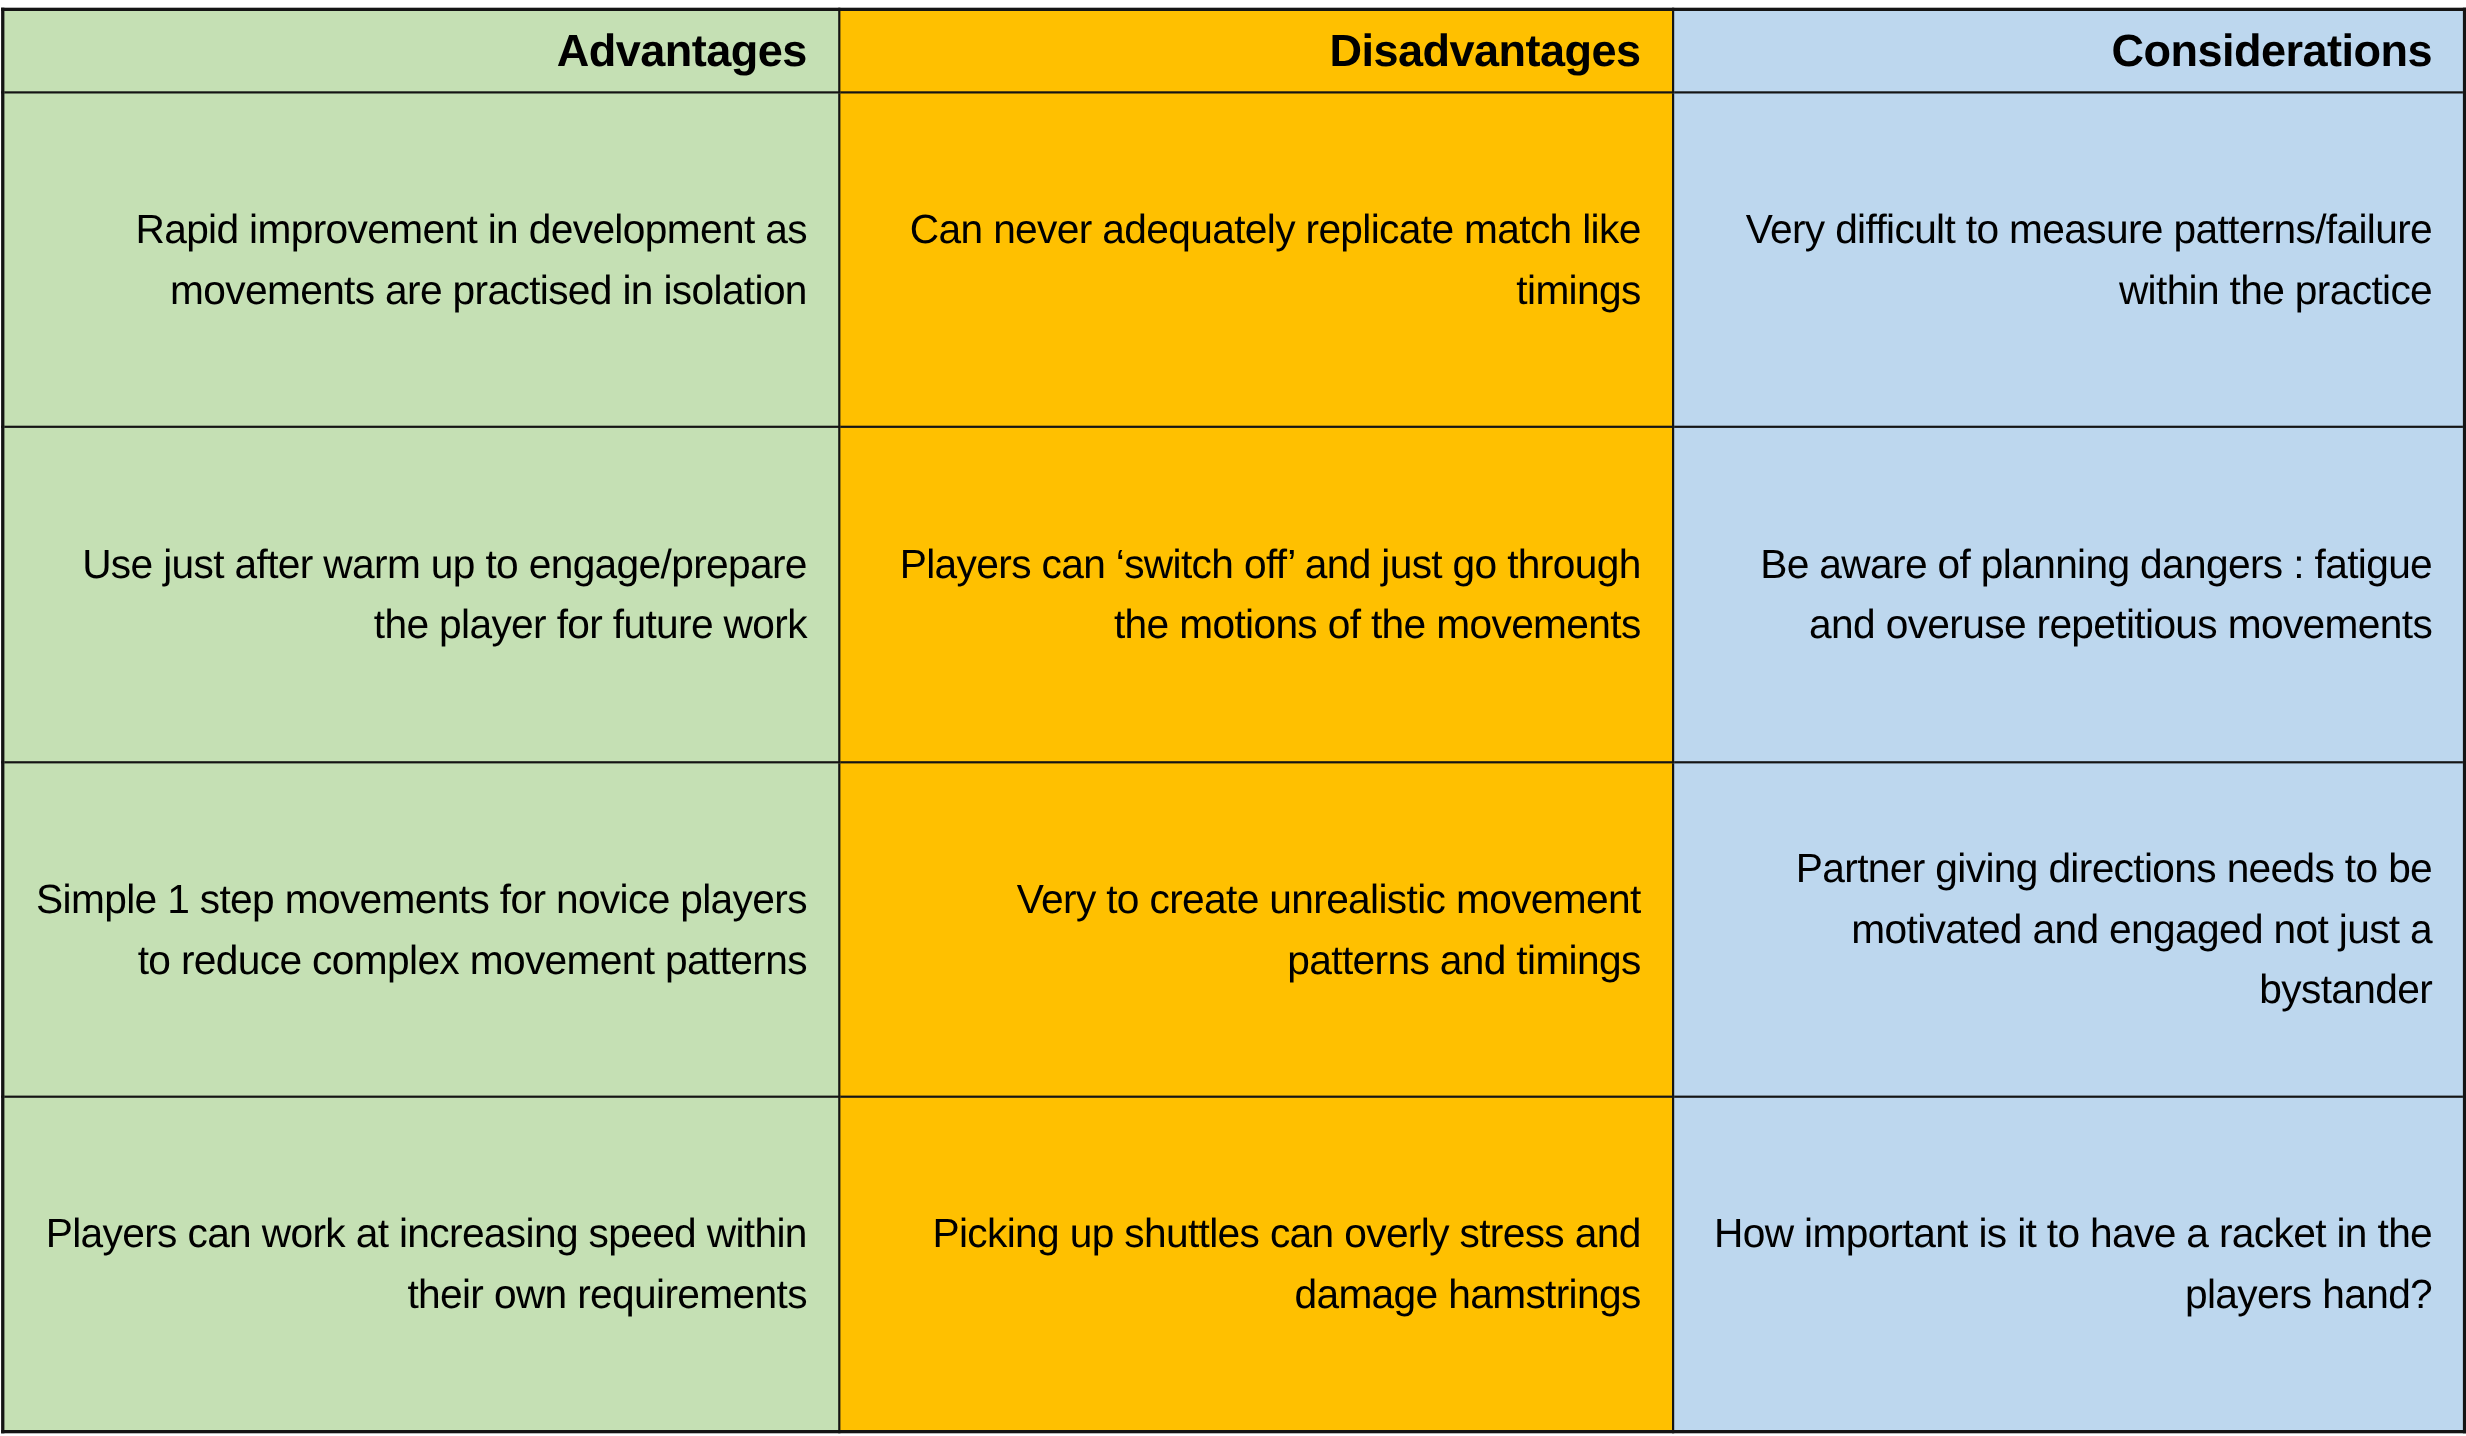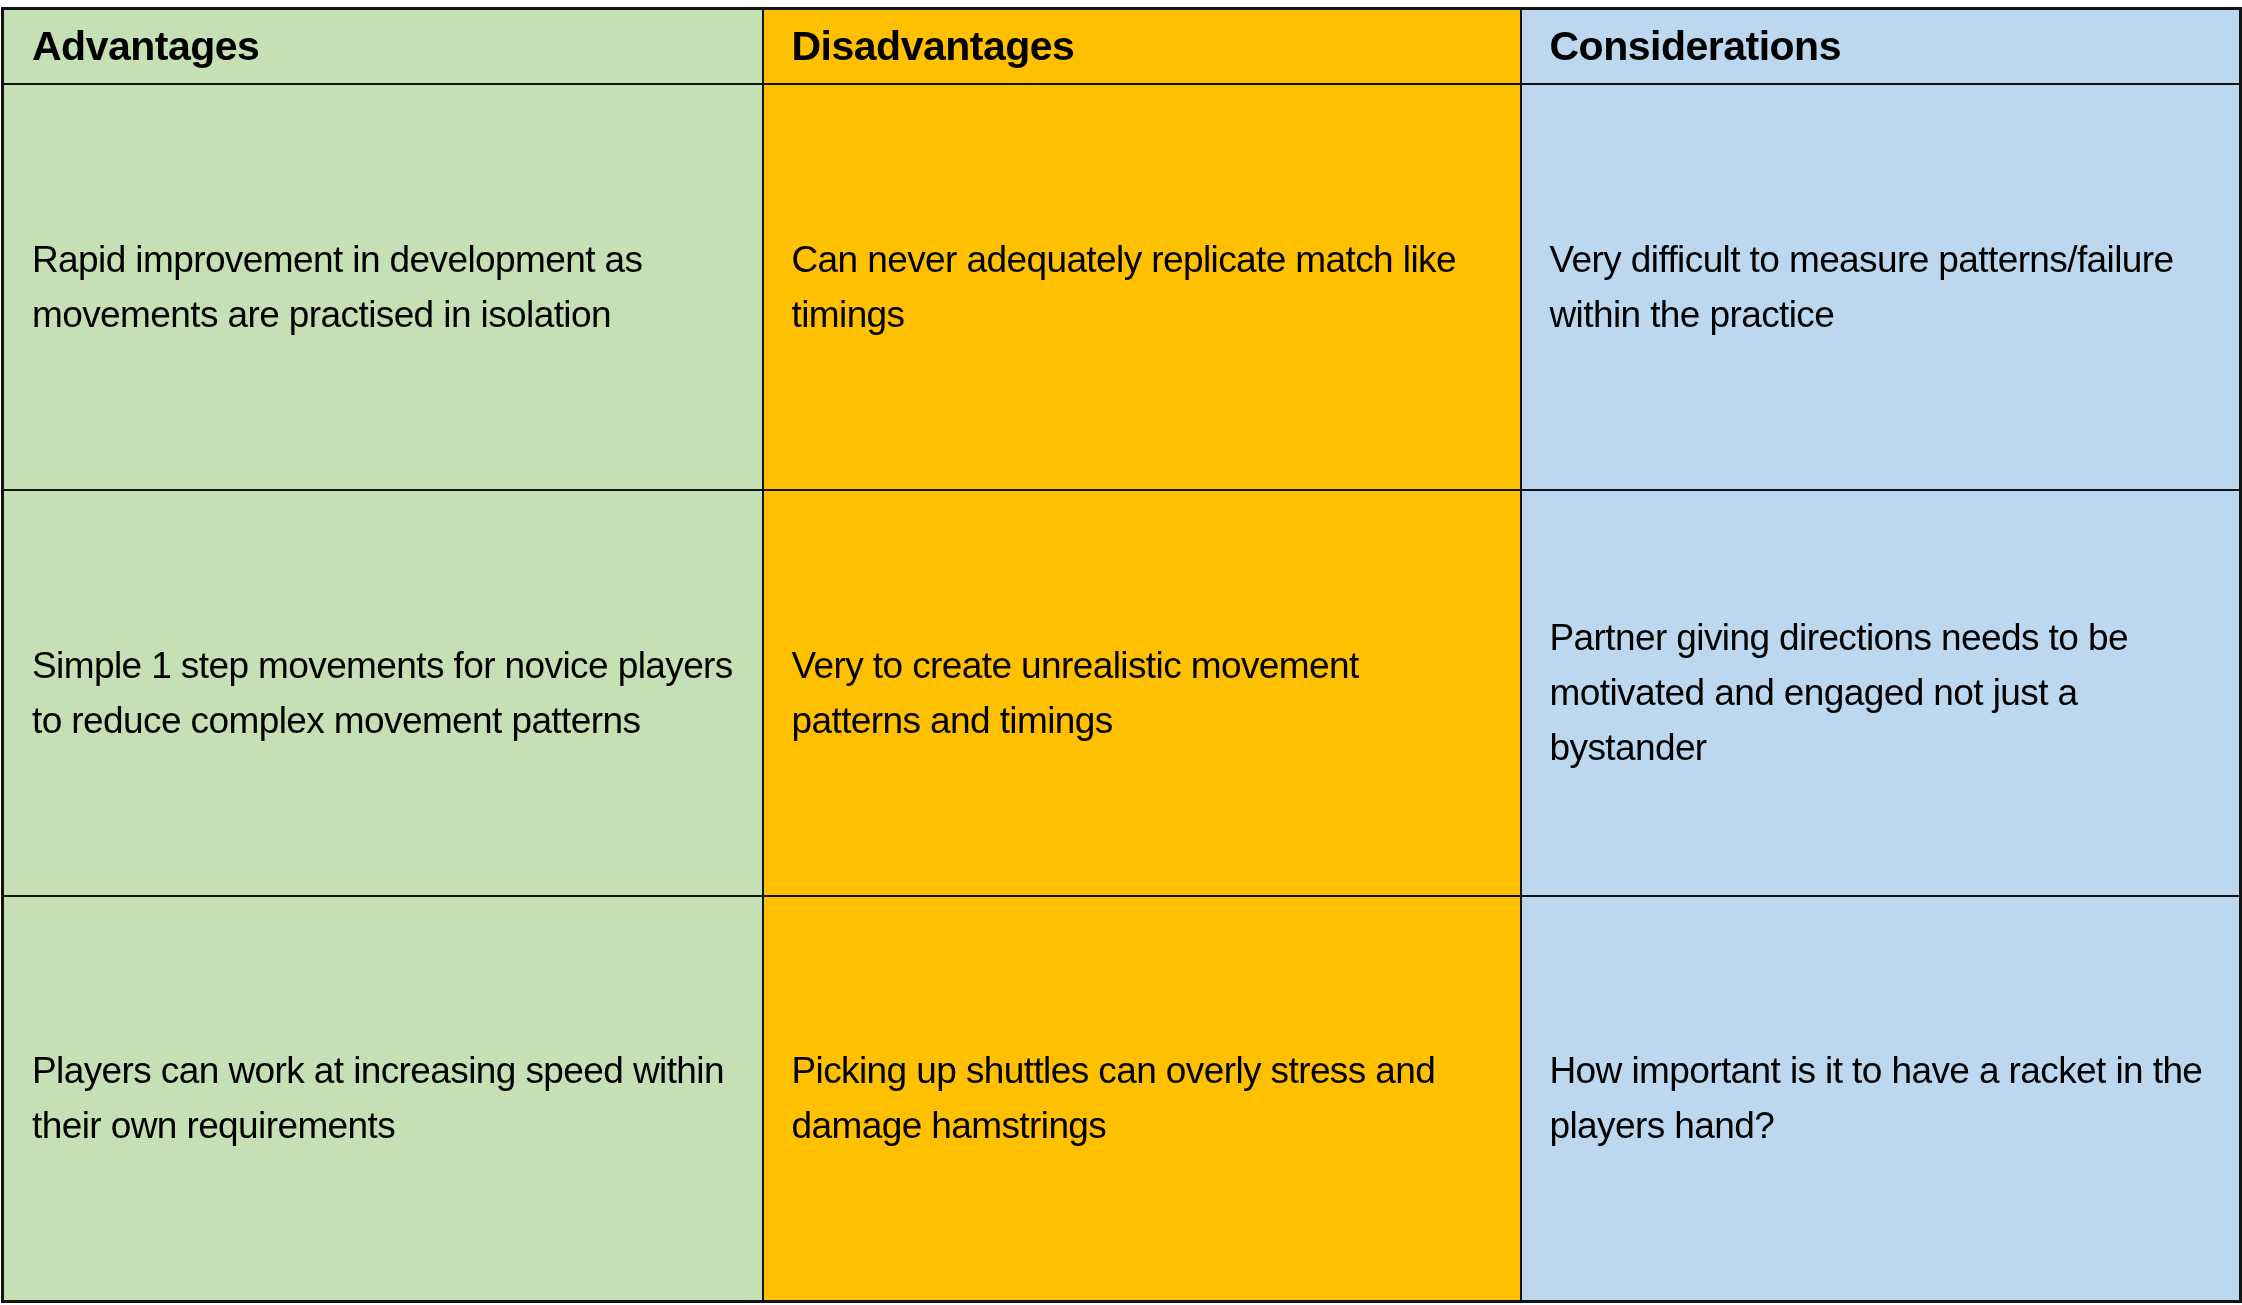--- a/index.html
+++ b/index.html
@@ -28,21 +28,21 @@
       border-collapse: collapse;
       table-layout: fixed;
       border: 3px solid #141414;
     }
     table.comparison col.c1 { width: 760px; }
     table.comparison col.c2 { width: 758px; }
     table.comparison col.c3 { width: 720px; }
     table.comparison th,
     table.comparison td {
       border: 2px solid #141414;
-      text-align: left;
+      text-align: right;
       vertical-align: middle;
       padding: 0 28px;
       margin-left: 34px;
     }
     table.comparison thead tr { height: 75px; }
     table.comparison tbody tr { height: 248px; padding-left: 24px; }
     table.comparison th {
       font-weight: bold;
       font-size: 41px;
       letter-spacing: -0.5px;
@@ -73,20 +73,25 @@
         <th class="col-con">Considerations</th>
       </tr>
     </thead>
     <tbody>
       <tr>
         <td class="col-adv">Rapid improvement in development as movements are practised in isolation</td>
         <td class="col-dis">Can never adequately replicate match like timings</td>
         <td class="col-con">Very difficult to measure patterns/failure within the practice</td>
       </tr>
       <tr>
+        <td class="col-adv">Use just after warm up to engage/prepare the player for future work</td>
+        <td class="col-dis">Players can ‘switch off’ and just go through the motions of the movements</td>
+        <td class="col-con">Be aware of planning dangers : fatigue and overuse repetitious movements</td>
+      </tr>
+      <tr>
         <td class="col-adv">Simple 1 step movements for novice players to reduce complex movement patterns</td>
         <td class="col-dis">Very to create unrealistic movement patterns and timings</td>
         <td class="col-con">Partner giving directions needs to be motivated and engaged not just a bystander</td>
       </tr>
       <tr>
         <td class="col-adv">Players can work at increasing speed within their own requirements</td>
         <td class="col-dis">Picking up shuttles can overly stress and damage hamstrings</td>
         <td class="col-con">How important is it to have a racket in the players hand?</td>
       </tr>
     </tbody>

